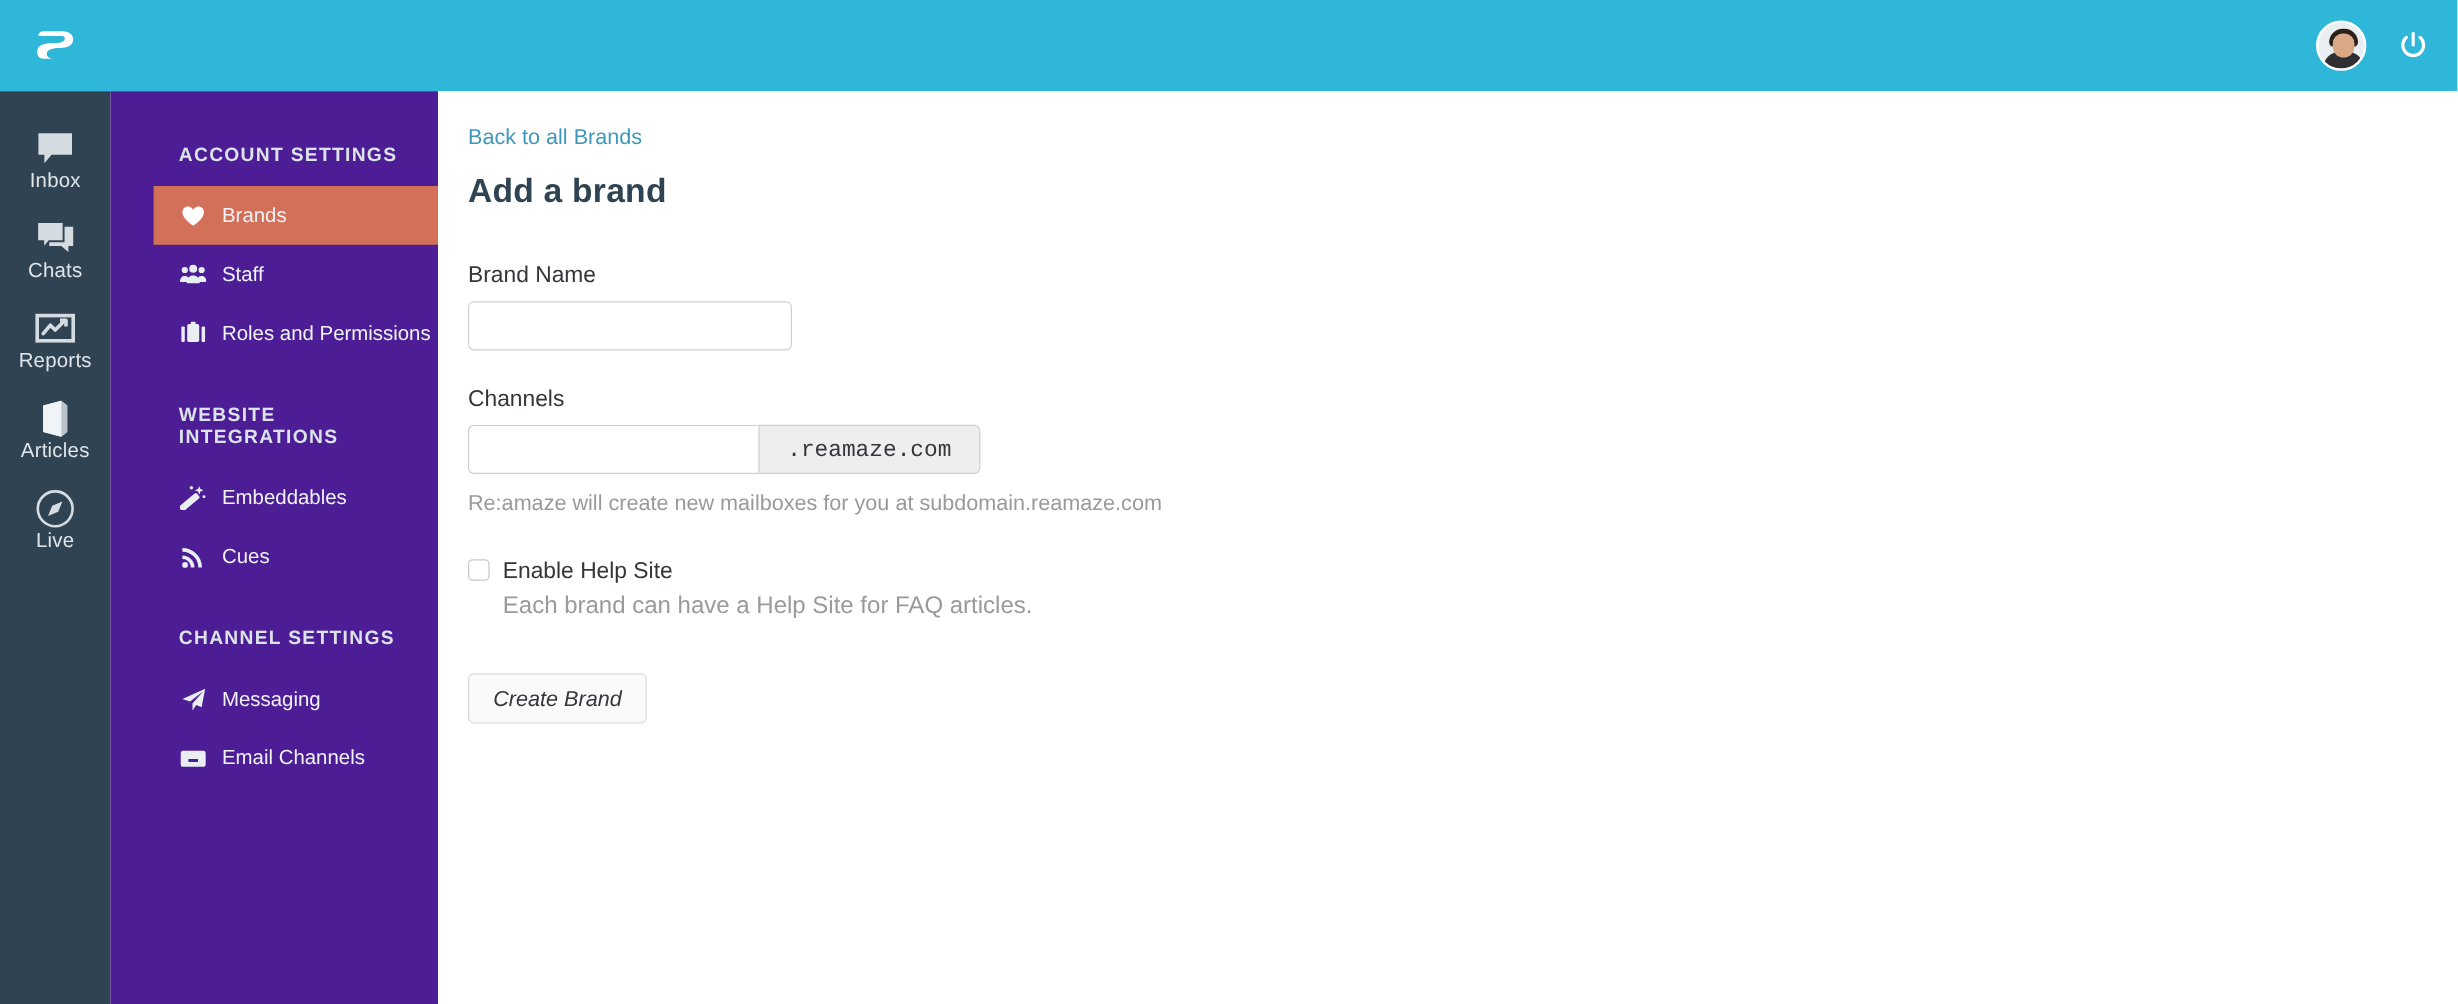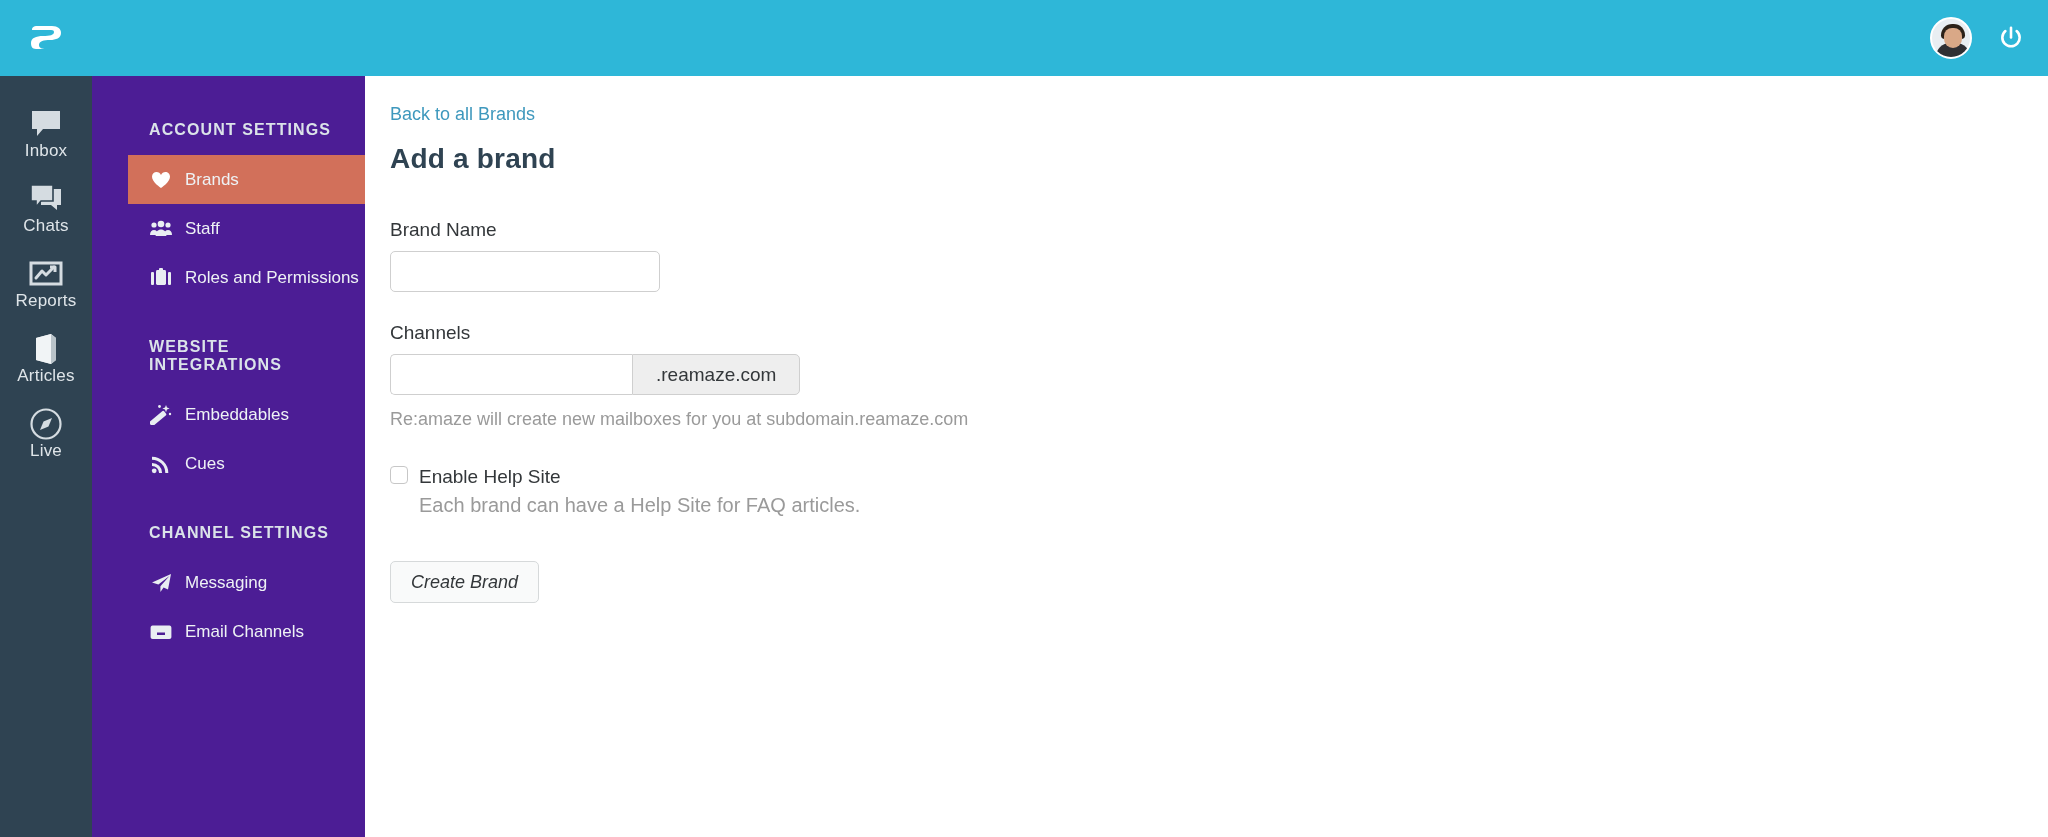--- a/index.html
+++ b/index.html
@@ -183,20 +183,21 @@
   .input-addon {
     display: flex;
     align-items: center;
     padding: 0 23px;
     background: #eeeeee;
     border: 1px solid #cfcfcf;
     border-radius: 0 5px 5px 0;
     font-size: 19px;
     color: #33373a;
     white-space: nowrap;
+    font-family: Liberation Mono, monospace;
   }
   .helper-text {
     font-size: 18px;
     color: #9a9a9a;
     margin-top: 14px;
   }
   .check-row {
     display: flex;
     align-items: flex-start;
     gap: 11px;

